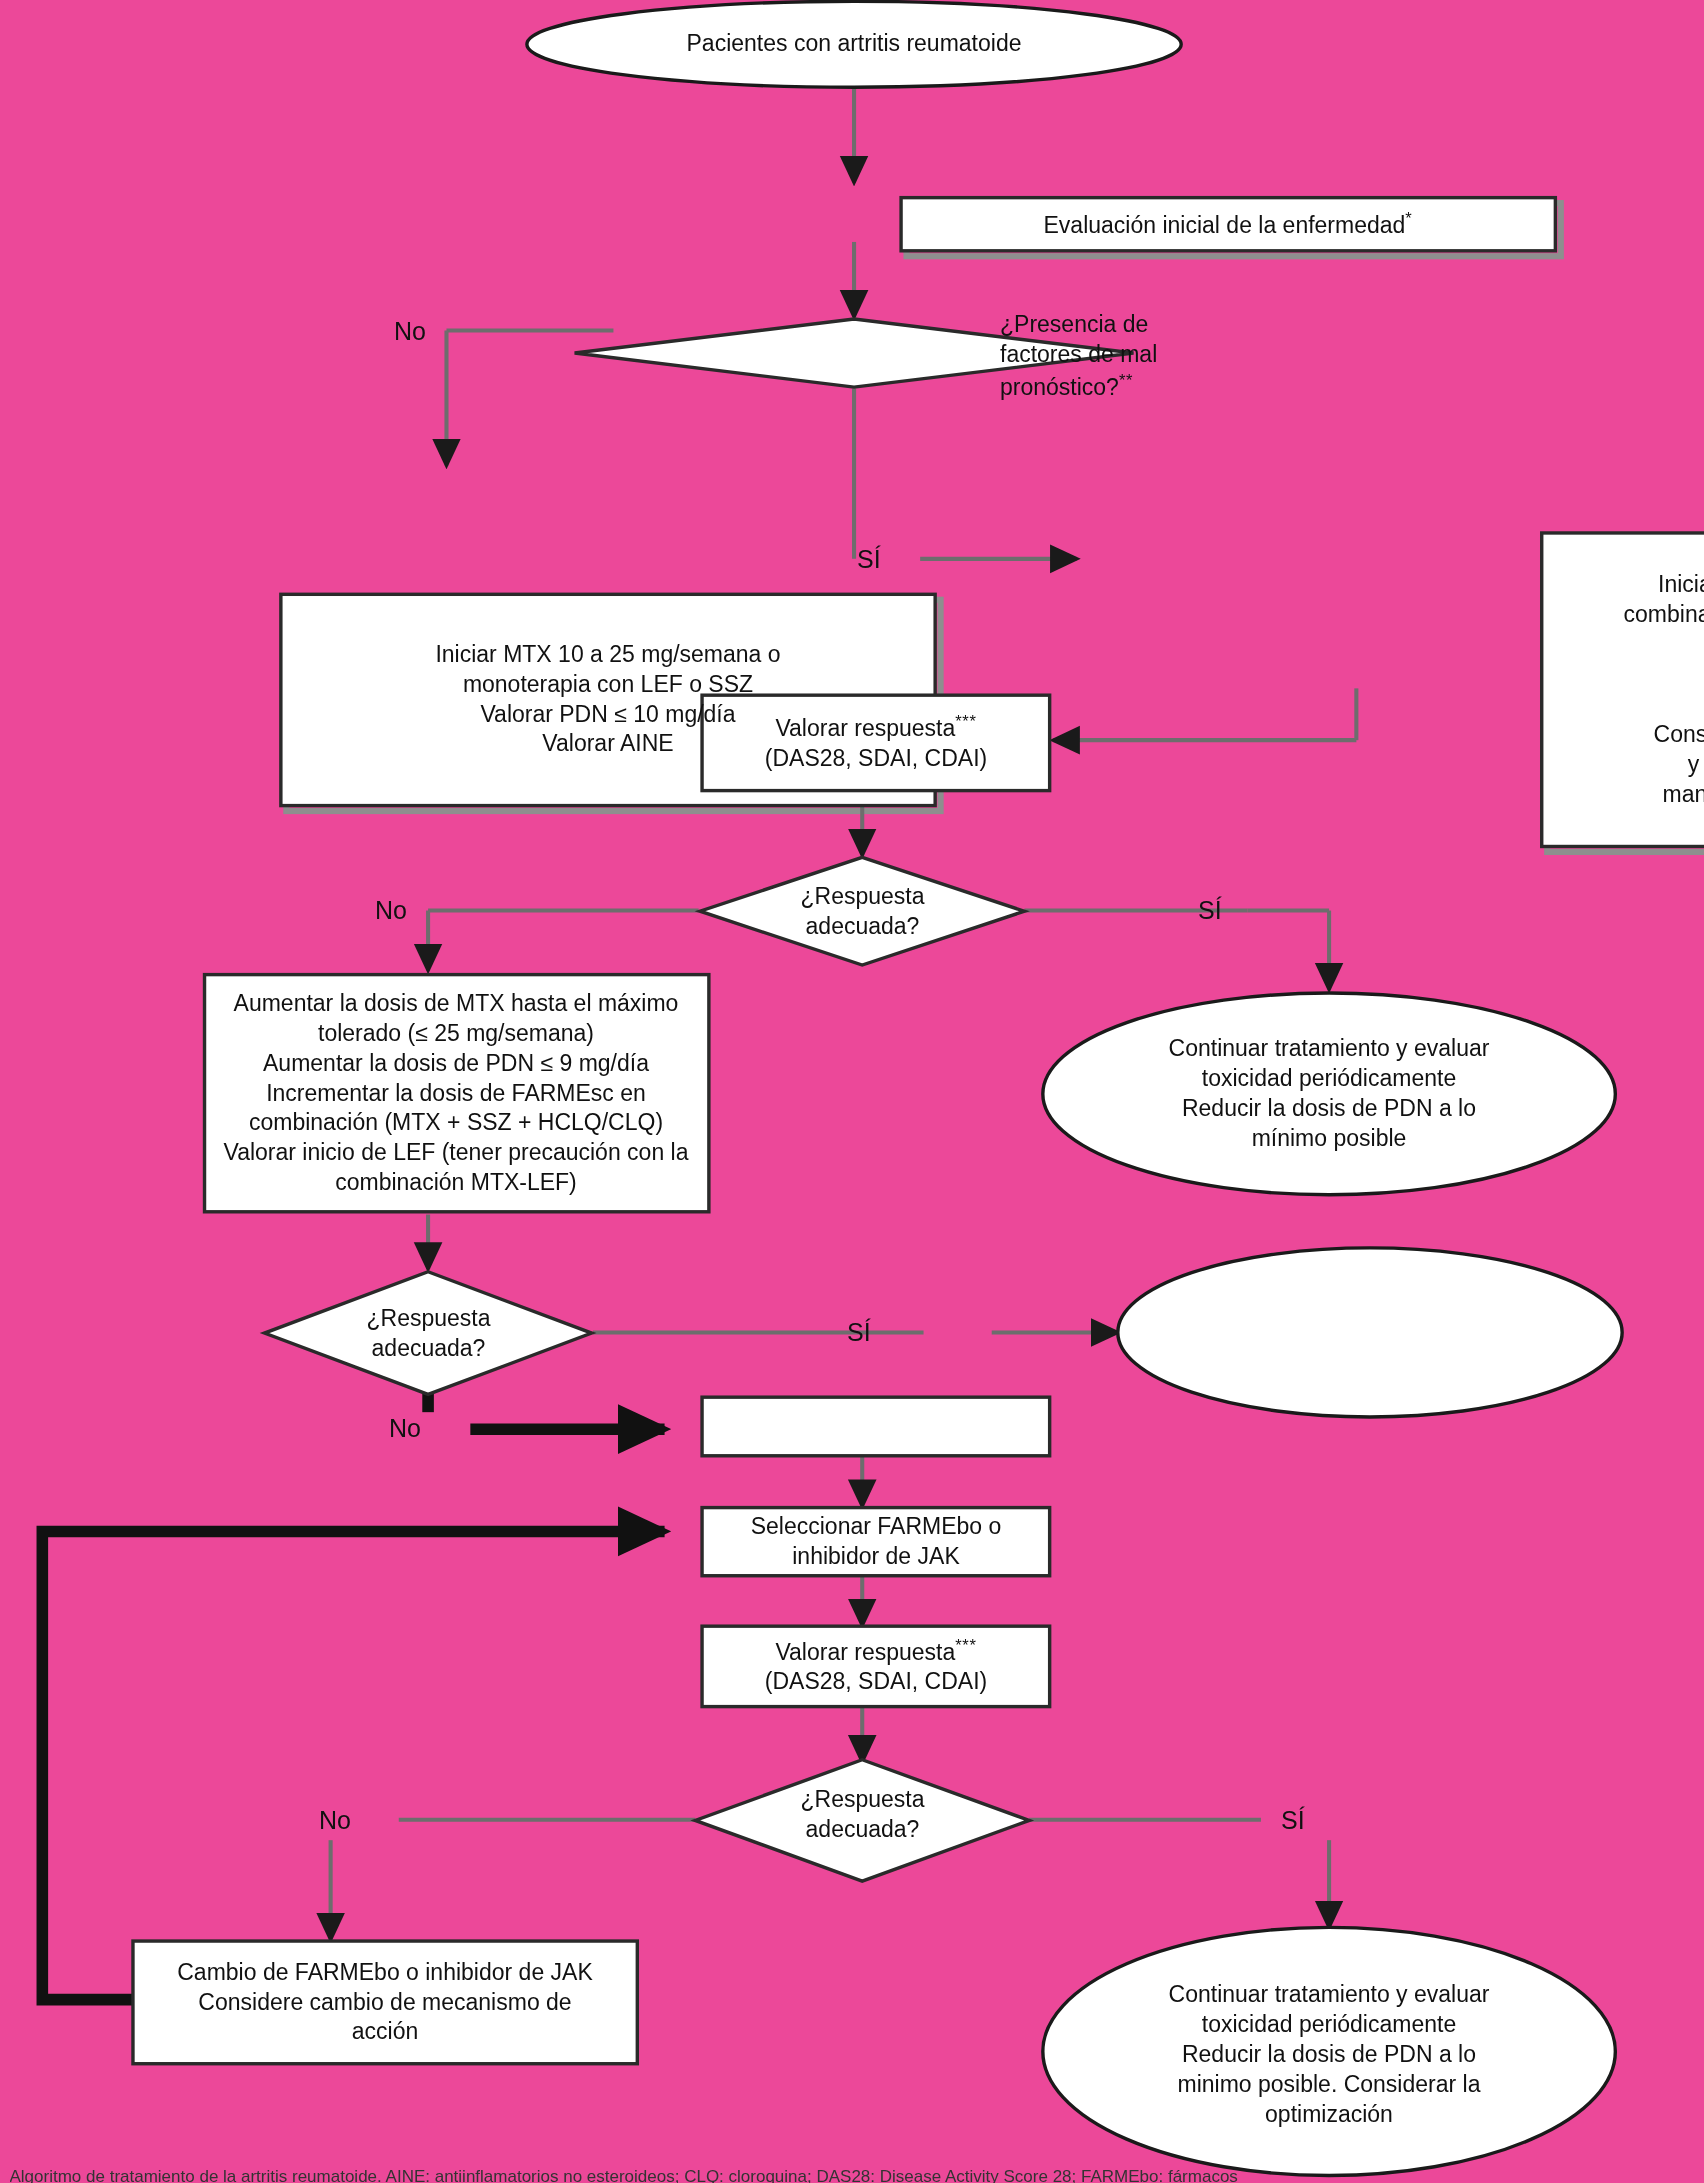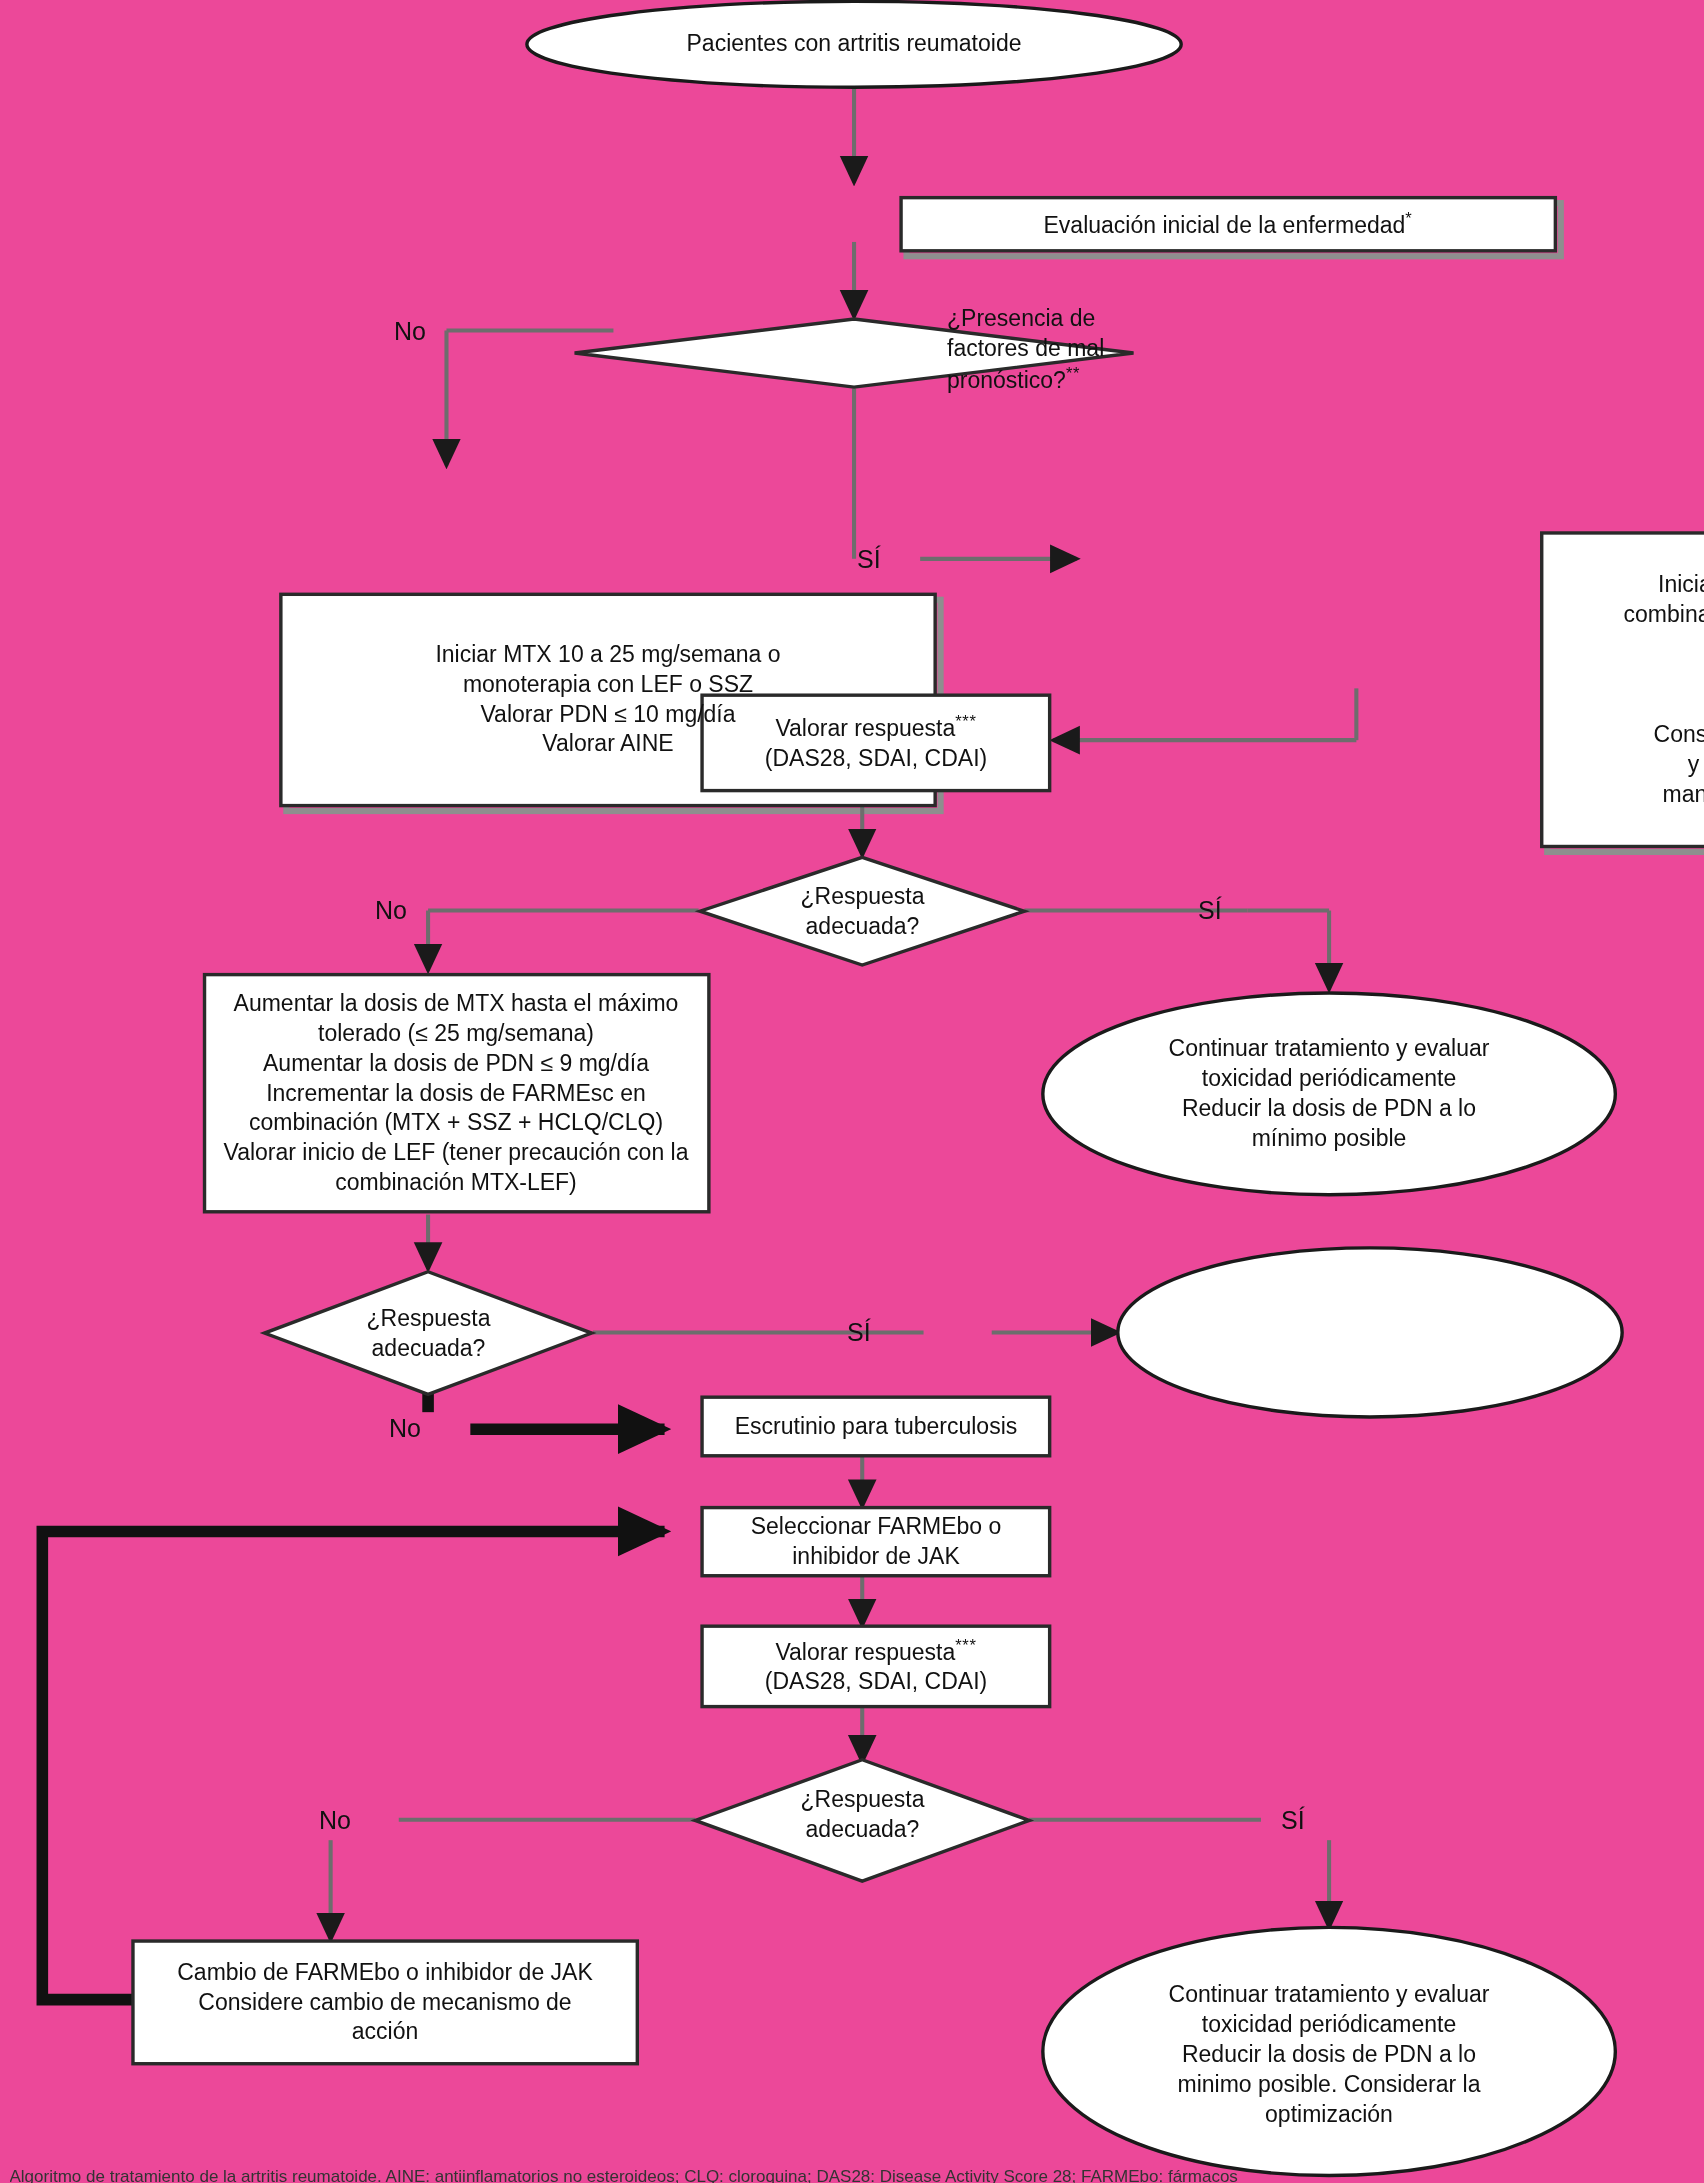--- a/index.html
+++ b/index.html
@@ -174,21 +174,21 @@
       <ellipse cx="1950" cy="3010" rx="420" ry="182" stroke="#1a1a1a" stroke-width="5"></ellipse>
     </g>
   </svg>
 
   <div class="node-text" style="left:527px; top:13.6px; width:654px; height:61px;">Pacientes con artritis reumatoide</div>
 
   <div class="node-text" style="left:901px; top:198px; width:654px; height:53px;">
     <span><span>Evaluación inicial de la enfermedad</span><span class="sup">*</span></span>
   </div>
 
-  <div class="node-text" style="left:947px; top:310px; width:300px; height:86px; justify-content:flex-start; text-align:left; align-items:flex-end;">
+  <div class="node-text" style="left:1000px; top:310px; width:300px; height:86px; justify-content:flex-start; text-align:left; align-items:flex-start;">
     <span style="display:block;"><span style="white-space:pre-line;">¿Presencia de
 factores de mal
 pronóstico?</span><span class="sup">**</span></span>
   </div>
 
   <div class="node-text" style="left:281px; top:594px; width:654px; height:211px;">Iniciar MTX 10 a 25 mg/semana o
 monoterapia con LEF o SSZ
 Valorar PDN ≤ 10 mg/día
 Valorar AINE</div>
 
@@ -218,21 +218,20 @@
 
   <div class="node-text" style="left:1063px; top:1029px; width:532px; height:130px;">Continuar tratamiento y evaluar
 toxicidad periódicamente
 Reducir la dosis de PDN a lo
 mínimo posible</div>
 
   <div class="node-text" style="left:299px; top:1301px; width:259px; height:65px;">¿Respuesta
 adecuada?</div>
 
 
-  <div class="node-text" style="left:702px; top:1397px; width:348px; height:59px;">Escrutinio para tuberculosis</div>
 
   <div class="node-text" style="left:702px; top:1508px; width:348px; height:68px;">Seleccionar FARMEbo o
 inhibidor de JAK</div>
 
   <div class="node-text" style="left:702px; top:1626px; width:348px; height:80px;">
     <span style="display:block;"><span>Valorar respuesta</span><span class="sup">***</span><br><span>(DAS28, SDAI, CDAI)</span></span>
   </div>
 
   <div class="node-text" style="left:733px; top:1782px; width:259px; height:65px;">¿Respuesta
 adecuada?</div>

